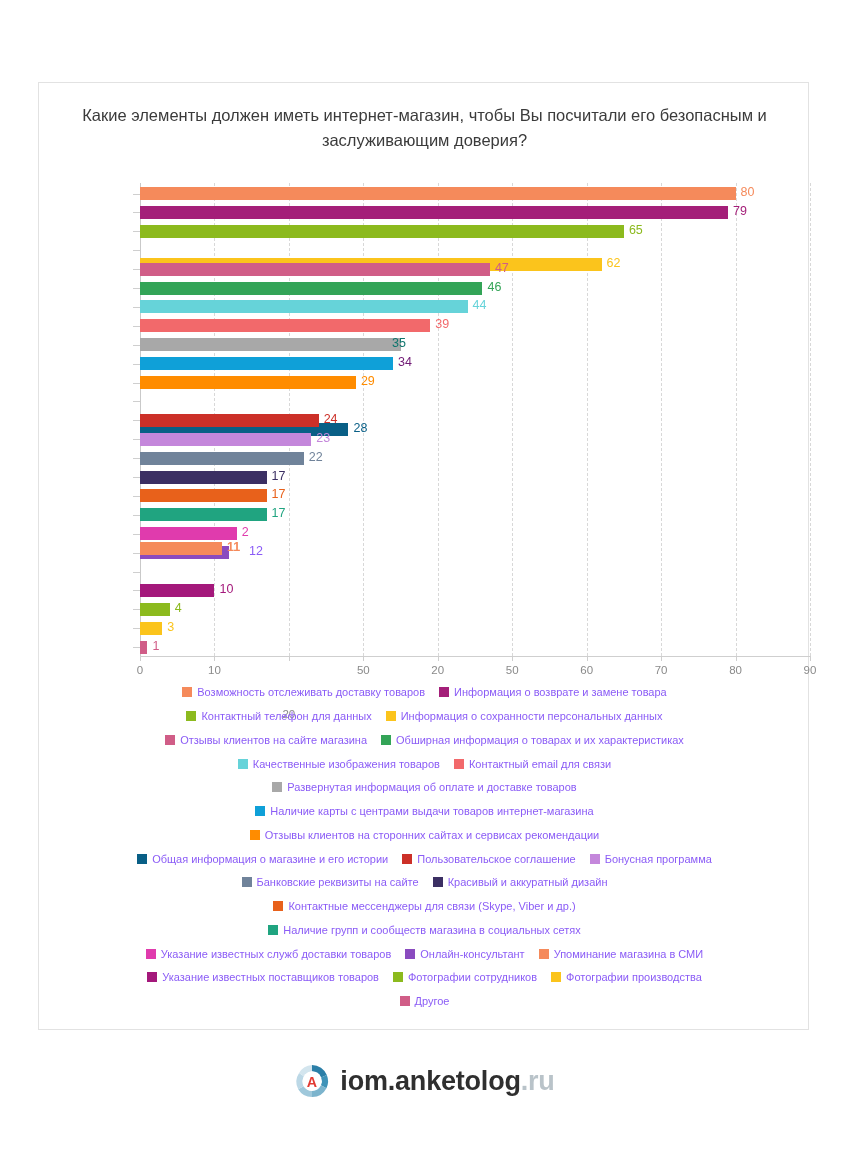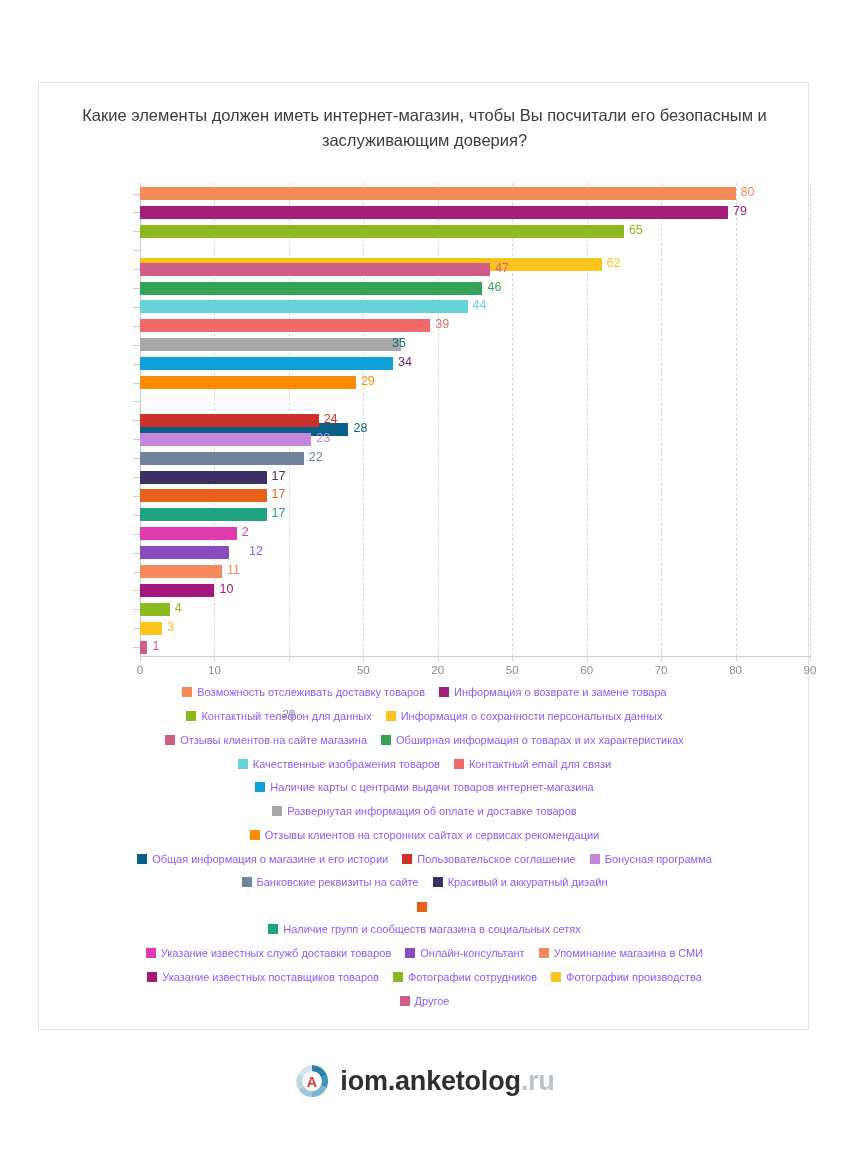--- a/index.html
+++ b/index.html
@@ -268,21 +268,21 @@
             <div class="bar-value" style="left: 131.556px; color: rgb(32, 164, 128);">17</div>
           </div>
           <div class="bar-row" title="Указание известных служб доставки товаров: 13" style="top: 344.2px; width: 670px;">
             <div class="bar" style="width: 96.7778px; background: rgb(224, 59, 173);"></div>
             <div class="bar-value" style="left: 101.778px; color: rgb(224, 59, 173);">2</div>
           </div>
           <div class="bar-row" title="Онлайн-консультант: 12" style="top: 363.1px; width: 670px;">
             <div class="bar" style="width: 89.3333px; background: rgb(138, 75, 191);"></div>
             <div class="bar-value" style="left: 109px; color: #8b5cf6;">12</div>
           </div>
-          <div class="bar-row" title="Упоминание магазина в СМИ: 11" style="top: 382px; width: 670px;">
+          <div class="bar-row" title="Упоминание магазина в СМИ: 11" style="top: 359px; width: 670px; font-weight: bold;">
             <div class="bar" style="width: 81.8889px; background: rgb(245, 138, 91);"></div>
             <div class="bar-value" style="left: 86.8889px; color: rgb(245, 138, 91);">11</div>
           </div>
           <div class="bar-row" title="Указание известных поставщиков товаров: 10" style="top: 400.9px; width: 670px;">
             <div class="bar" style="width: 74.4444px; background: rgb(164, 24, 123);"></div>
             <div class="bar-value" style="left: 79.4444px; color: rgb(164, 24, 123);">10</div>
           </div>
           <div class="bar-row" title="Фотографии сотрудников: 4" style="top: 419.8px; width: 670px;">
             <div class="bar" style="width: 29.7778px; background: rgb(140, 186, 30);"></div>
             <div class="bar-value" style="left: 34.7778px; color: rgb(140, 186, 30);">4</div>
@@ -344,26 +344,26 @@
         <div class="ytick" style="top: 426.3px;"></div>
         <div class="ytick" style="top: 445.2px;"></div>
         <div class="ytick" style="top: 464.1px;"></div>
       </div>
 
     <div class="legend" id="legend">
         <div class="legend-row"><span class="legend-item"><span class="legend-swatch" style="background: rgb(245, 138, 91);"></span><span class="legend-label">Возможность отслеживать доставку товаров</span></span><span class="legend-item"><span class="legend-swatch" style="background: rgb(164, 31, 121);"></span><span class="legend-label">Информация о возврате и замене товара</span></span></div>
         <div class="legend-row"><span class="legend-item"><span class="legend-swatch" style="background: rgb(140, 186, 30);"></span><span class="legend-label">Контактный телефон для данных</span></span><span class="legend-item"><span class="legend-swatch" style="background: rgb(251, 196, 28);"></span><span class="legend-label">Информация о сохранности персональных данных</span></span></div>
         <div class="legend-row"><span class="legend-item"><span class="legend-swatch" style="background: rgb(208, 93, 135);"></span><span class="legend-label">Отзывы клиентов на сайте магазина</span></span><span class="legend-item"><span class="legend-swatch" style="background: rgb(51, 164, 87);"></span><span class="legend-label">Обширная информация о товарах и их характеристиках</span></span></div>
         <div class="legend-row"><span class="legend-item"><span class="legend-swatch" style="background: rgb(102, 211, 217);"></span><span class="legend-label">Качественные изображения товаров</span></span><span class="legend-item"><span class="legend-swatch" style="background: rgb(242, 105, 107);"></span><span class="legend-label">Контактный email для связи</span></span></div>
+        <div class="legend-row"><span class="legend-item"><span class="legend-swatch" style="background: rgb(168, 168, 168);"></span><span class="legend-label">Развернутая информация об оплате и доставке товаров</span></span></div>
         <div class="legend-row"><span class="legend-item"><span class="legend-swatch" style="background: rgb(15, 160, 216);"></span><span class="legend-label">Наличие карты с центрами выдачи товаров интернет-магазина</span></span></div>
-        <div class="legend-row"><span class="legend-item"><span class="legend-swatch" style="background: rgb(168, 168, 168);"></span><span class="legend-label">Развернутая информация об оплате и доставке товаров</span></span></div>
         <div class="legend-row"><span class="legend-item"><span class="legend-swatch" style="background: rgb(255, 140, 0);"></span><span class="legend-label">Отзывы клиентов на сторонних сайтах и сервисах рекомендации</span></span></div>
         <div class="legend-row"><span class="legend-item"><span class="legend-swatch" style="background: rgb(9, 95, 134);"></span><span class="legend-label">Общая информация о магазине и его истории</span></span><span class="legend-item"><span class="legend-swatch" style="background: rgb(204, 48, 40);"></span><span class="legend-label">Пользовательское соглашение</span></span><span class="legend-item"><span class="legend-swatch" style="background: rgb(196, 135, 219);"></span><span class="legend-label">Бонусная программа</span></span></div>
         <div class="legend-row"><span class="legend-item"><span class="legend-swatch" style="background: rgb(112, 131, 154);"></span><span class="legend-label">Банковские реквизиты на сайте</span></span><span class="legend-item"><span class="legend-swatch" style="background: rgb(59, 47, 99);"></span><span class="legend-label">Красивый и аккуратный дизайн</span></span></div>
-        <div class="legend-row"><span class="legend-item"><span class="legend-swatch" style="background: rgb(232, 97, 27);"></span></span></div>
+        <div class="legend-row"><span class="legend-item"><span class="legend-swatch" style="background: rgb(232, 97, 27);"></span><span class="legend-label">Контактные мессенджеры для связи (Skype, Viber и др.)</span></span></div>
         <div class="legend-row"><span class="legend-item"><span class="legend-swatch" style="background: rgb(32, 164, 128);"></span><span class="legend-label">Наличие групп и сообществ магазина в социальных сетях</span></span></div>
         <div class="legend-row"><span class="legend-item"><span class="legend-swatch" style="background: rgb(224, 59, 173);"></span><span class="legend-label">Указание известных служб доставки товаров</span></span><span class="legend-item"><span class="legend-swatch" style="background: rgb(138, 75, 191);"></span><span class="legend-label">Онлайн-консультант</span></span><span class="legend-item"><span class="legend-swatch" style="background: rgb(245, 138, 91);"></span><span class="legend-label">Упоминание магазина в СМИ</span></span></div>
         <div class="legend-row"><span class="legend-item"><span class="legend-swatch" style="background: rgb(164, 24, 123);"></span><span class="legend-label">Указание известных поставщиков товаров</span></span><span class="legend-item"><span class="legend-swatch" style="background: rgb(140, 186, 30);"></span><span class="legend-label">Фотографии сотрудников</span></span><span class="legend-item"><span class="legend-swatch" style="background: rgb(251, 196, 28);"></span><span class="legend-label">Фотографии производства</span></span></div>
         <div class="legend-row"><span class="legend-item"><span class="legend-swatch" style="background: rgb(208, 93, 135);"></span><span class="legend-label">Другое</span></span></div>
       </div>
 
   </div>
 
   <div class="footer">
     <svg class="logo-mark" viewBox="0 0 40 40">

